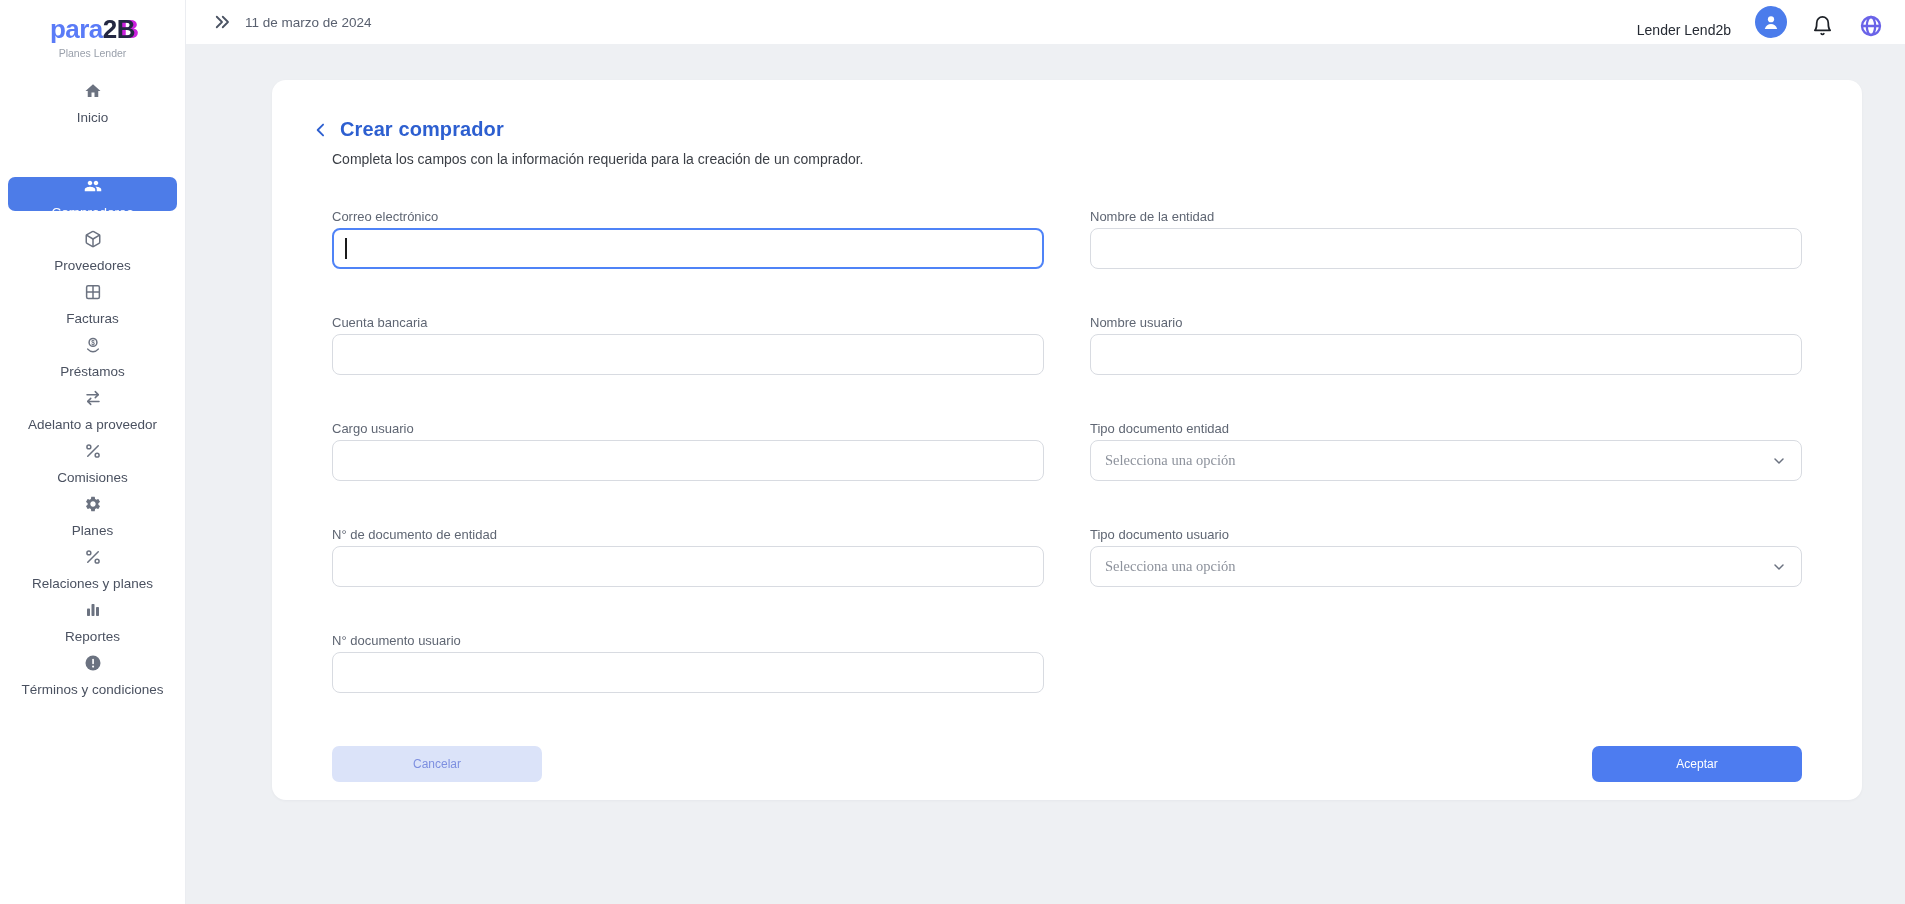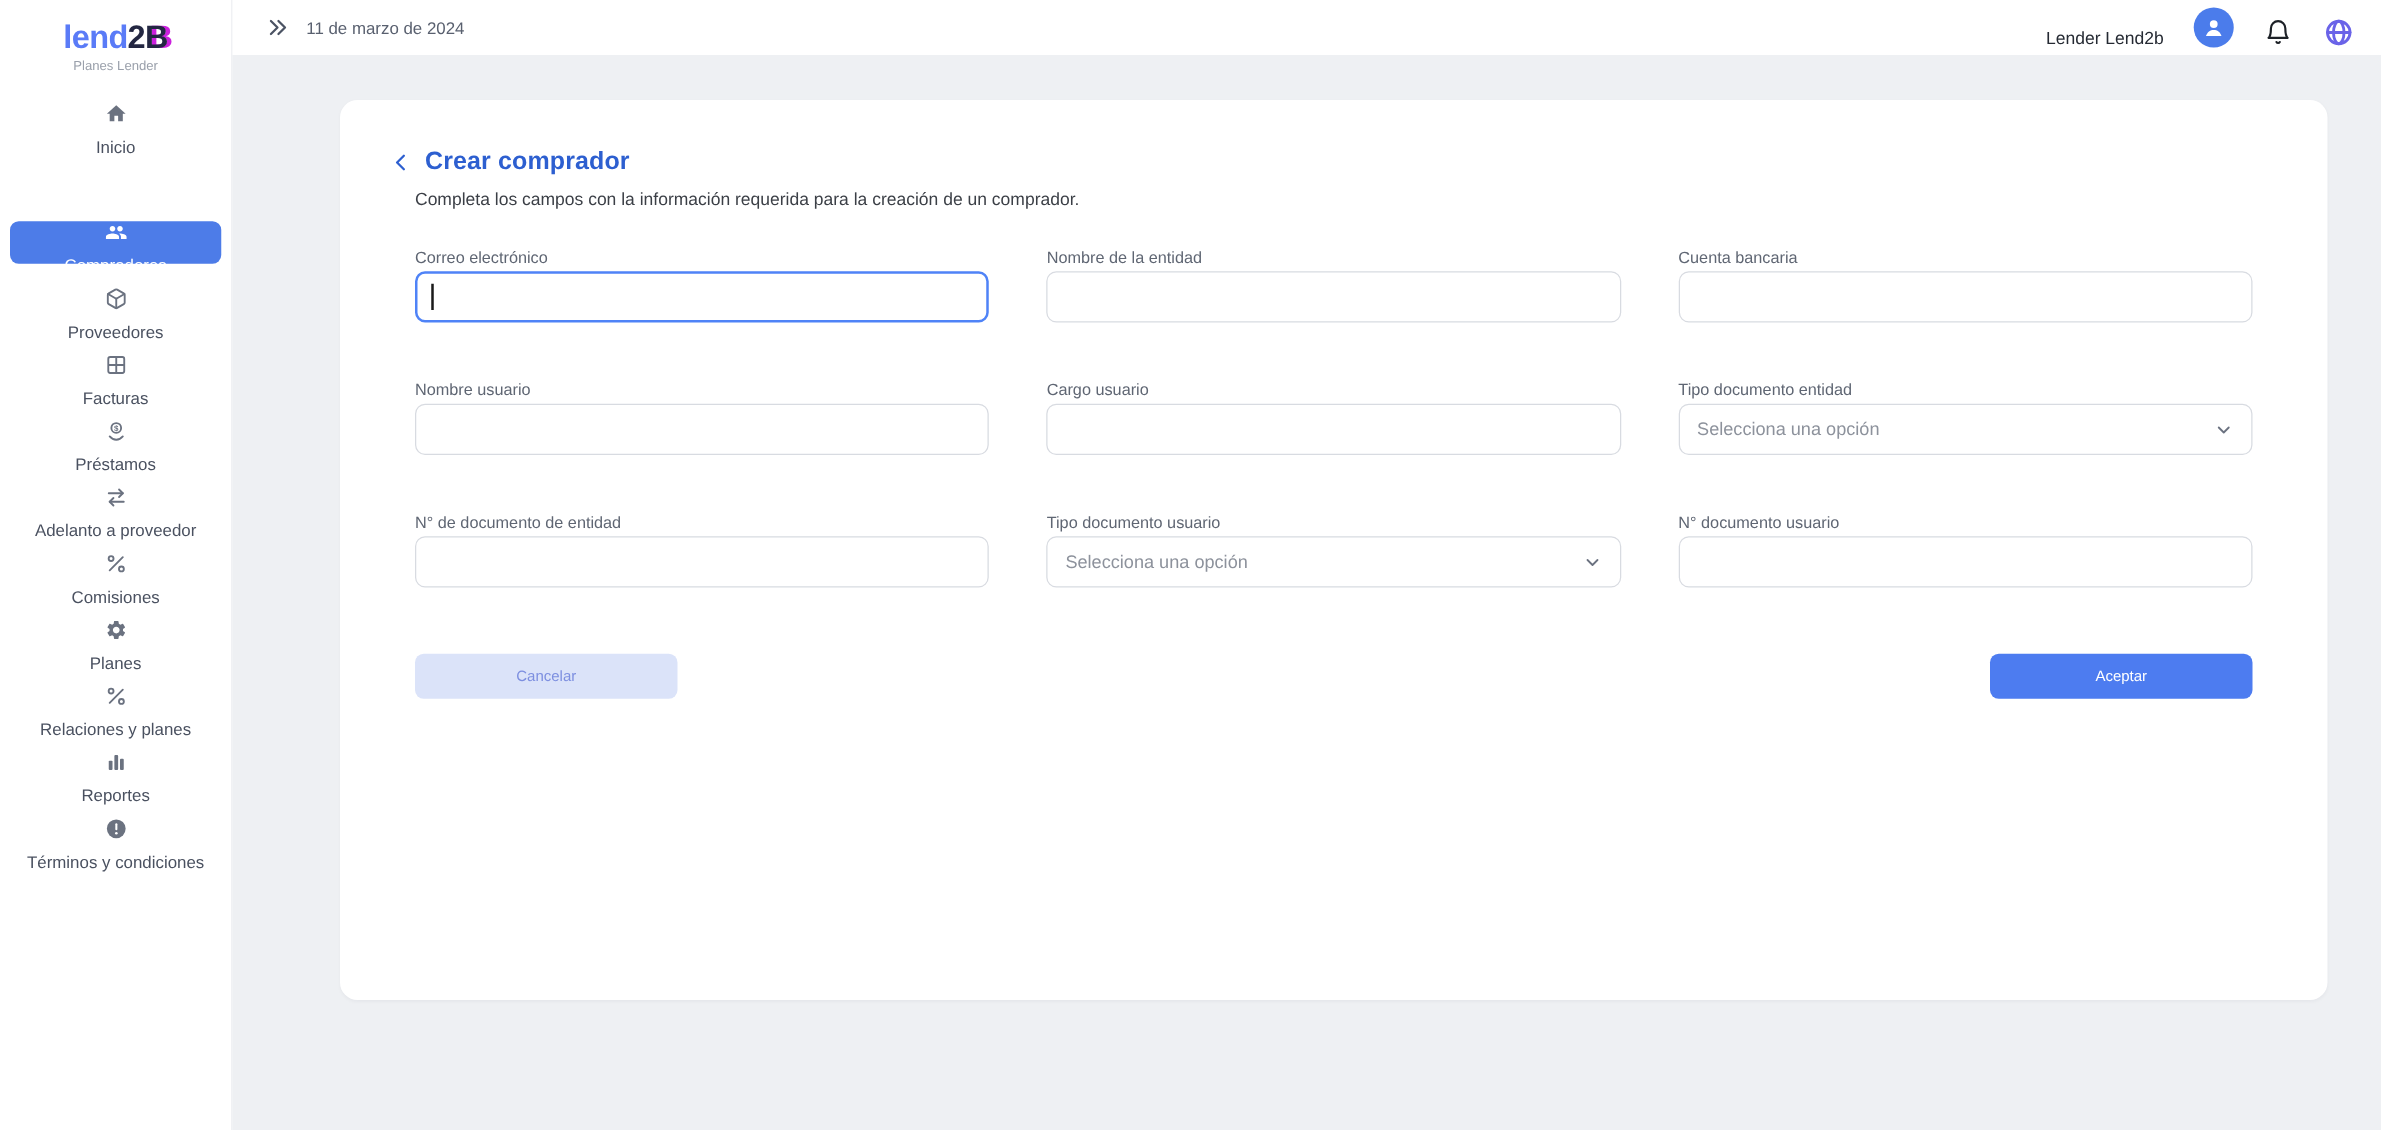--- a/index.html
+++ b/index.html
@@ -61,59 +61,59 @@
     margin:36px 43px 0 86px; padding:38px 60px 0 60px;
     box-shadow:0 1px 3px rgba(20,30,60,0.04);
   }
   .card-header { display:flex; align-items:center; gap:9px; margin-left:-21px; }
   .back-btn { width:20px; height:20px; display:inline-flex; cursor:pointer; color:#2d5fd0; }
   .back-btn svg { width:20px; height:20px; }
   .card-title { font-size:20px; font-weight:700; color:#2d5fd0; letter-spacing:0.1px; }
   .card-subtitle { margin-top:10px; font-size:14px; color:#3b3f46; }
 
   .form-grid {
-    margin-top:31px;
-    display:grid; grid-template-columns:1fr 1fr 1fr; column-gap:31px; row-gap:37px;gap:46px;
+    margin-top:42px;
+    display:grid; grid-template-columns:1fr 1fr; column-gap:31px; row-gap:37px;gap:46px;
   }
   .field label { display:block; font-size:13px; color:#5f6673; margin-bottom:4px; }
   .input-wrap { position:relative; }
   .text-input {
     width:100%; height:41px; border:1px solid #d8dbe1; border-radius:8px;
     background:#fff; font:inherit; padding:0 14px; color:#333; outline:none;
   }
   .text-input.focused { border:2px solid #4f83f7; }
   .caret {
     position:absolute; left:13px; top:10px; width:1.5px; height:21px; background:#1a1a1a;
     animation:blink 1s steps(1) infinite;
   }
   @keyframes blink { 50% { opacity:0; } }
   .select {
     width:100%; height:41px; border:1px solid #d8dbe1; border-radius:8px;
     background:#fff; display:flex; align-items:center; justify-content:space-between;
-    padding:0 14px; cursor:pointer;
+    padding:0 14px; cursor:pointer;font-family:Liberation Serif, serif;
   }
   .select-value { color:#8d929c; font-size:14.5px; }
   .select-chevron { width:16px; height:16px; display:inline-flex; color:#6b7280; }
   .select-chevron svg { width:16px; height:16px; }
 
   .btn-row { margin-top:53px; display:flex; justify-content:space-between; }
   .btn {
     width:210px; height:36px; border:none; border-radius:7px; font:inherit;
     font-size:12px; cursor:pointer;
   }
   .btn-cancel { background:#dbe3f9; color:#7d8fe0; }
   .btn-accept { background:#4d7cf0; color:#fff; }
 </style>
 </head>
 <body>
 
 <aside class="sidebar">
   <div class="logo-block">
     <div class="logo">
-      <span class="lg-lend">lend</span><span class="lg-two">2</span><span class="lg-b">B</span>
+      <span class="lg-lend">para</span><span class="lg-two">2</span><span class="lg-b">B</span>
     </div>
     <div class="logo-sub">Planes Lender</div>
   </div>
 
   <nav class="nav">
     <div class="nav-item">
       <span class="nav-icon">
         <svg viewBox="0 0 24 24" fill="currentColor">
             <path d="M10 20v-6h4v6h5v-8h3L12 3 2 12h3v8z"></path>
           </svg>

